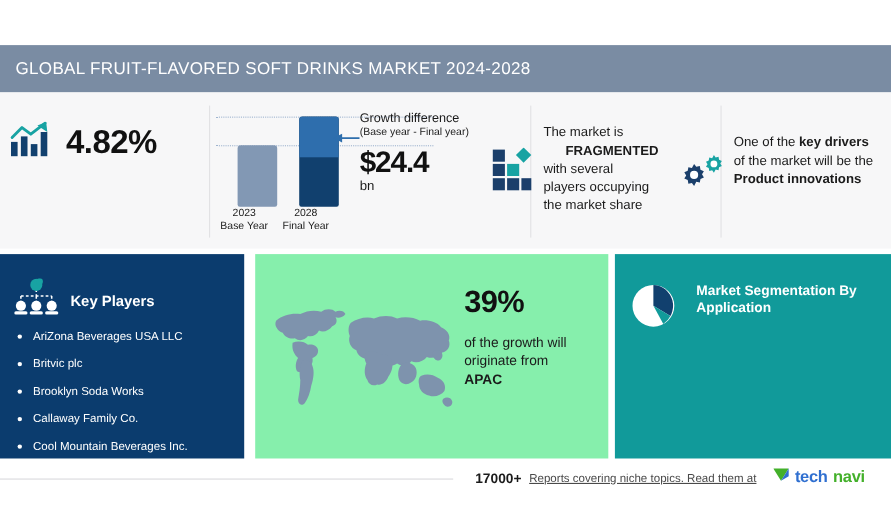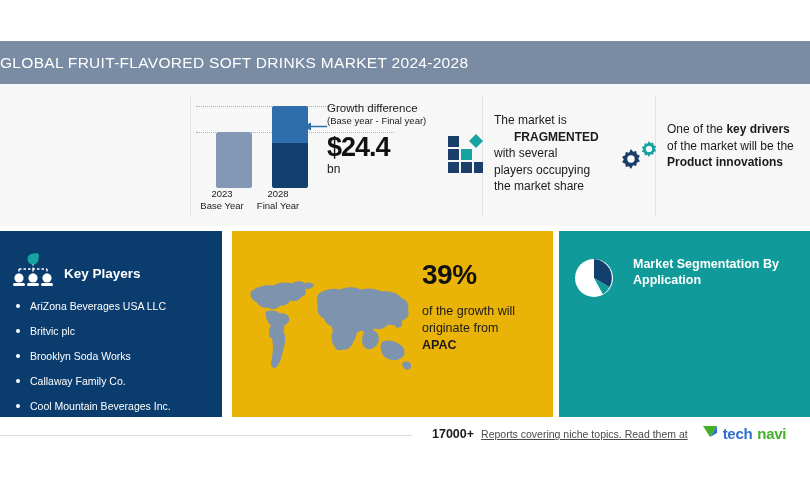--- a/index.html
+++ b/index.html
@@ -10,21 +10,21 @@
   }
   .infographic{position:relative;width:810px;height:480px;background:#ffffff;}
 
   
   .titlebar{
     position:absolute;left:0;top:41px;width:810px;height:43px;
     background:#7a8ca3;display:flex;align-items:center;
   }
   .titlebar .title{
     color:#ffffff;font-size:15.5px;letter-spacing:.3px;
-    white-space:nowrap;font-weight:400;
+    padding-left:14px;white-space:nowrap;font-weight:400;
   }
 
   
   .topband{
     position:absolute;left:0;top:84px;width:810px;height:142px;
     background:#f7f7f8;
   }
   .vline{position:absolute;top:96px;width:1px;height:120px;background:#e2e2e4;}
 
   
@@ -63,21 +63,21 @@
 
   
   .driver{position:absolute;left:667px;top:121px;width:175px;}
   .driver p{margin:0;font-size:12px;line-height:16.5px;color:#1b1b1b;white-space:nowrap;}
   .driver b{font-weight:bold;}
   .gears{position:absolute;left:-48px;top:16px;}
 
   
   .panel{position:absolute;top:231px;height:186px;}
   .panel-players{left:0;width:222px;background:#0b3c6e;}
-  .panel-map{left:232px;width:321px;background:#eab308;}
+  .panel-map{left:232px;width:321px;background:#86efac;}
   .panel-seg{left:559px;width:251px;background:#119a9a;}
 
   .players-head{position:absolute;left:12px;top:22px;display:flex;align-items:center;gap:10px;}
   .players-title{color:#ffffff;font-size:13.5px;font-weight:bold;}
   .players-list{position:absolute;left:14px;top:68px;margin:0;padding:0;list-style:none;}
   .players-list li{
     position:relative;color:#ffffff;font-size:10.5px;line-height:14px;
     padding-left:16px;margin-bottom:11px;white-space:nowrap;
   }
   .players-list li:before{
@@ -123,20 +123,33 @@
   <div class="titlebar">
     <div class="title">GLOBAL FRUIT-FLAVORED SOFT DRINKS MARKET 2024-2028</div>
   </div>
 
   <div class="topband"></div>
   <div class="vline" style="left:190px;"></div>
   <div class="vline" style="left:482px;"></div>
   <div class="vline" style="left:655px;"></div>
 
   <div class="cagr">
+    <div class="cagr-row">
+      <span>
+        <svg width="40" height="34" viewBox="0 0 40 34">
+          <rect x="2" y="19" width="6" height="13" fill="#11406e"></rect>
+          <rect x="11" y="14" width="6" height="18" fill="#11406e"></rect>
+          <rect x="20" y="21" width="6" height="11" fill="#11406e"></rect>
+          <rect x="29" y="10" width="6" height="22" fill="#11406e"></rect>
+          <polyline points="3,15 12,6 20,12 33,2" fill="none" stroke="#18a3a3" stroke-width="2.6" stroke-linecap="round" stroke-linejoin="round"></polyline>
+          <polygon points="34,1 35,10 26,4" fill="#18a3a3"></polygon>
+        </svg>
+      </span>
+      <span class="cagr-value">4.82%</span>
+    </div>
   </div>
 
   <div class="barchart">
     <div class="dotline" style="top:10px;"></div>
     <div class="dotline" style="top:36px;"></div>
     <div class="bars">
       <div class="bar base"></div>
       <div class="bar final">
         <div class="top-seg"></div>
       </div>

